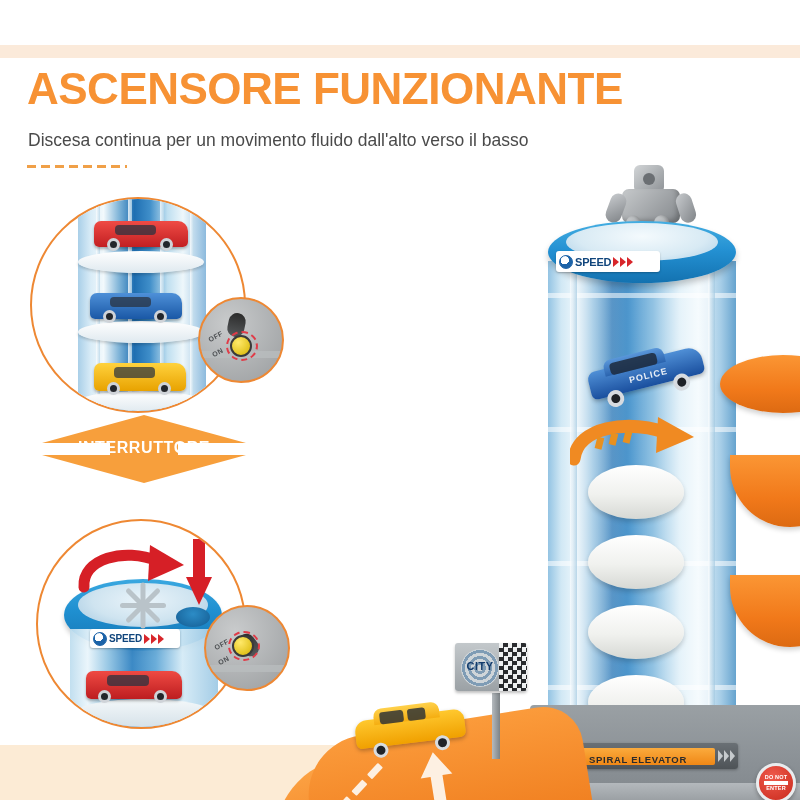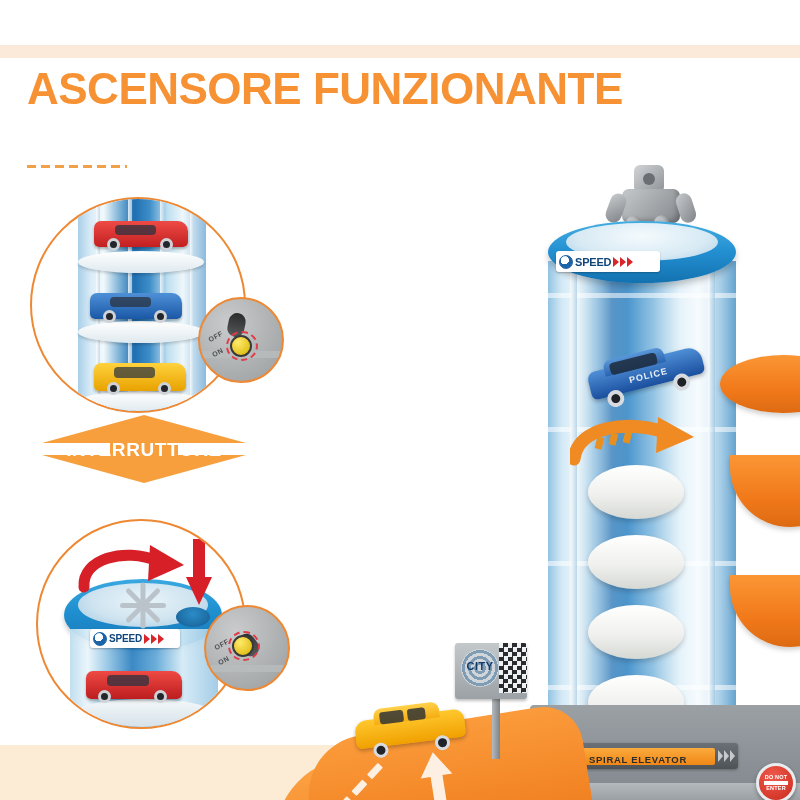--- a/index.html
+++ b/index.html
@@ -41,21 +41,21 @@
   }
   .cap-manual{
     position:absolute;left:337px;top:566px;width:214px;text-align:left;
     font-size:18.5px;font-weight:bold;color:#3c3c3c;letter-spacing:.4px;
   }
 
   
   .switch-banner{position:absolute;left:38px;top:368px;width:212px;height:72px;}
   .switch-banner .lbl{
     position:absolute;left:0;top:26px;width:212px;text-align:center;
-    font-size:19px;font-weight:bold;color:#ffffff;letter-spacing:.6px;
+    font-size:16px;font-weight:bold;color:#ffffff;letter-spacing:.6px;
     z-index:3;
   }
 
   
   .inset{position:absolute;border:2.5px solid #ee8833;border-radius:50%;overflow:hidden;background:#fff;}
   .inset-top{left:30px;top:152px;width:212px;height:212px;}
   .inset-bot{left:36px;top:474px;width:206px;height:206px;}
 
   .inner{position:absolute;left:0;top:0;width:100%;height:100%;}
 
@@ -283,21 +283,21 @@
     display:flex;flex-direction:column;align-items:center;justify-content:center;gap:1px;
     box-shadow:0 2px 4px rgba(0,0,0,.3);
   }
   .sign-dne .t{font-size:5.5px;font-weight:bold;color:#fff;letter-spacing:.2px;line-height:1;}
   .sign-dne .bar{width:24px;height:4px;background:#fff;}
   .sign-post{position:absolute;left:773px;top:752px;width:6px;height:48px;background:linear-gradient(to right,#b7bcc0,#848a8e);}
 
   
   .city-flag{position:absolute;left:455px;top:598px;width:72px;height:56px;}
   .city-flag .panel{
-    position:absolute;left:0;top:0;width:72px;height:56px;border-radius:3px;
+    position:absolute;left:0;top:0;width:72px;height:48px;border-radius:3px;
     background:linear-gradient(to bottom,#c3c8cb,#9ba1a5);
     box-shadow:0 2px 3px rgba(0,0,0,.25);overflow:hidden;
   }
   .city-flag .disc{
     position:absolute;left:6px;top:6px;width:38px;height:38px;border-radius:50%;
     background:repeating-radial-gradient(circle at 50% 50%,#cfd5d9 0 3px,#7f9cb5 3px 6px);
   }
   .city-flag .disc span{
     position:absolute;left:0;top:11px;width:100%;text-align:center;
     font-size:11px;font-weight:bold;color:#123a6b;letter-spacing:.5px;
@@ -340,20 +340,21 @@
 </style>
 </head>
 <body>
 
 <div class="stage">
 
   <div class="band-top"></div>
   <div class="band-bottom"></div>
 
   <div class="title">ASCENSORE FUNZIONANTE</div>
+  <div class="subtitle">Discesa continua per un movimento fluido dall'alto verso il basso</div>
   <div class="dash-rule"></div>
 
 
   <div class="inset inset-top">
     <div class="inner">
       <div class="tw-body"></div>
       <div class="tw-pole" style="left:64px"></div>
       <div class="tw-pole" style="left:96px"></div>
       <div class="tw-pole" style="left:128px"></div>
       <div class="tw-pole" style="left:158px"></div>

